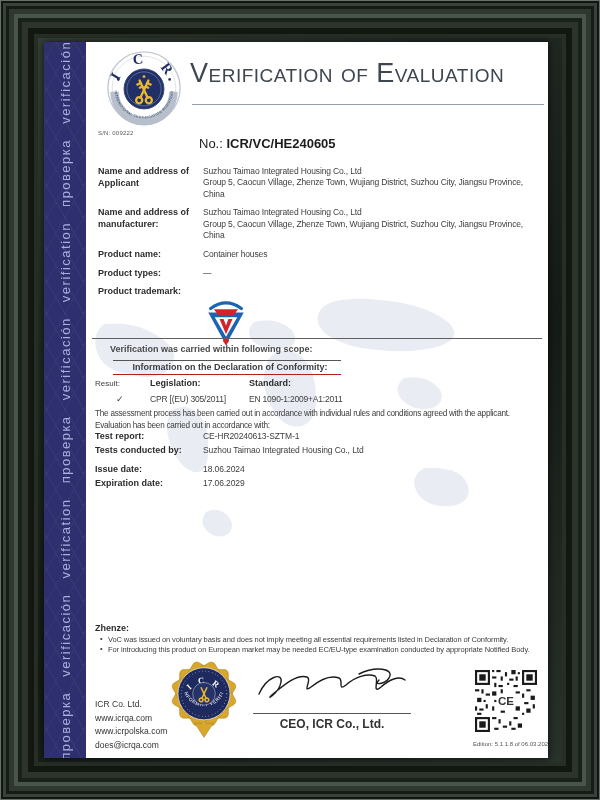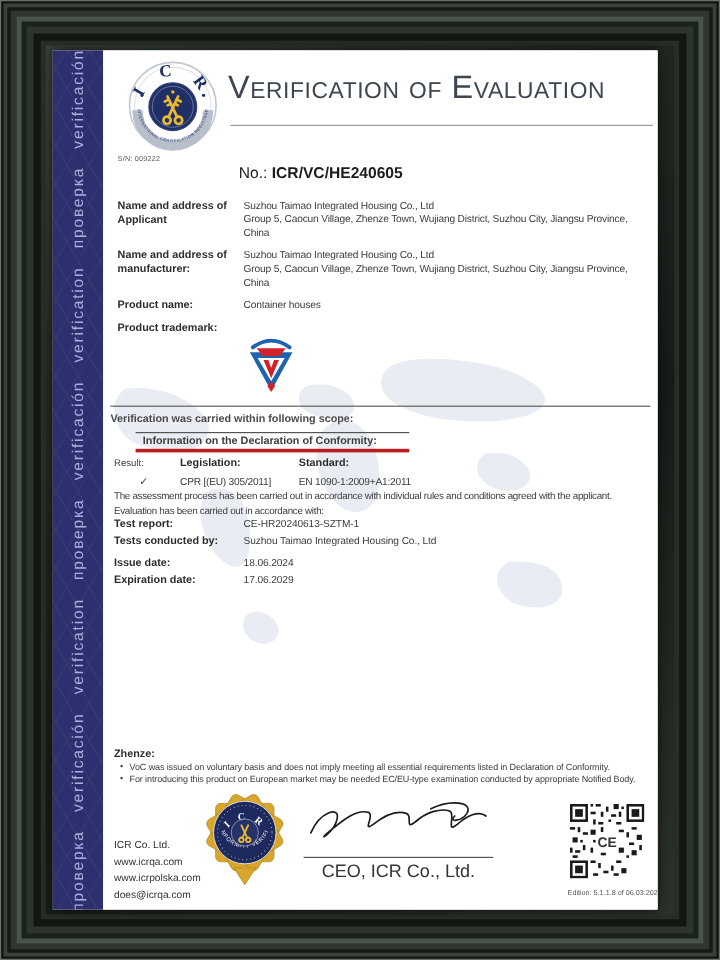--- a/index.html
+++ b/index.html
@@ -51,26 +51,26 @@
   .cert-no{position:absolute;left:113px;top:94px;font-size:13px;color:#1c1c1c;}
   .cert-no b{font-weight:bold;}
 
   .fields{position:absolute;left:12px;top:124px;right:8px;}
   .frow{display:flex;margin-bottom:7px;}
   .flabel{width:105px;flex:0 0 105px;font-weight:bold;font-size:9px;color:#2d2d2d;line-height:1.3;}
   .fvalue{flex:1;font-size:8.5px;letter-spacing:-.15px;color:#3d3d3d;line-height:1.35;white-space:pre-line;}
   .frow.tm{margin-top:2px;}
 
   .rule-main{position:absolute;left:6px;top:296px;width:450px;height:1px;background:#606060;}
-  .scope-intro{position:absolute;left:6px;top:302px;font-size:9px;font-weight:600;color:#4a4a4a;}
+  .scope-intro{position:absolute;left:24px;top:302px;font-size:9px;font-weight:600;color:#4a4a4a;}
 
   .doc-table{position:absolute;left:9px;top:318px;width:446px;font-size:9px;}
   .t-title{
-    margin-left:18px;width:222px;border-top:1px solid #555;border-bottom:3px solid #b91c1c;
-    padding:1px 0 2px 6px;font-weight:600;color:#3c3c3c;
+    margin-left:18px;width:222px;border-top:1px solid #555;border-bottom:1px solid #b91c1c;
+    padding:1px 0 2px 6px;font-weight:600;color:#3c3c3c;text-align:center;
   }
   .trow{display:grid;grid-template-columns:36px 80px auto;margin-top:3px;align-items:baseline;gap:19px;}
   .th{font-weight:bold;color:#2d2d2d;}
   .tc-result{font-size:8px;color:#3d3d3d;}
   .trow.data{margin-top:6px;font-size:8.5px;letter-spacing:-.2px;white-space:nowrap;}
   .trow.data .tc-result{padding-left:21px;font-size:9px;}
 
   .para{position:absolute;left:9px;top:366px;width:452px;font-size:8.2px;letter-spacing:-.25px;line-height:1.45;color:#3c3c3c;white-space:pre-line;}
   .details{position:absolute;left:9px;top:389px;width:440px;}
   .drow{display:flex;height:14px;align-items:baseline;}
@@ -80,21 +80,21 @@
 
   .remarks{position:absolute;left:9px;top:581px;width:450px;}
   .r-title{font-size:9px;font-weight:bold;color:#2d2d2d;margin-bottom:2px;}
   .r-item{font-size:7.5px;letter-spacing:-.1px;color:#3c3c3c;line-height:1.25;padding-left:13px;position:relative;margin-bottom:1px;white-space:nowrap;}
   .r-item::before{content:"•";position:absolute;left:5px;top:-1px;}
 
   .f-left{position:absolute;left:9px;top:656px;font-size:8.5px;line-height:1.6;color:#333;}
   .f-badge{position:absolute;left:80px;top:614px;}
   .f-sign{position:absolute;left:167px;top:622px;width:158px;text-align:center;}
   .sig-line{border-top:1px solid #555;margin-top:1px;}
-  .ceo{font-size:15px;color:#333;margin-top:3px;}
+  .ceo{font-size:12px;color:#333;margin-top:3px;font-weight:bold;}
   .f-qr{position:absolute;left:387px;top:628px;width:64px;text-align:right;}
   .edition{font-size:6px;color:#555;margin-top:5px;white-space:nowrap;}
 </style>
 </head>
 <body>
 
 <div class="frame">
   <div class="page">
 
     <div class="sidebar">
@@ -168,20 +168,24 @@
         </div>
         <div class="frow">
           <div class="flabel">Name and address of manufacturer:</div>
           <div class="fvalue">Suzhou Taimao Integrated Housing Co., Ltd
 Group 5, Caocun Village, Zhenze Town, Wujiang District, Suzhou City, Jiangsu Province,
 China</div>
         </div>
         <div class="frow">
           <div class="flabel">Product name:</div>
           <div class="fvalue">Container houses</div>
+        </div>
+        <div class="frow">
+          <div class="flabel">Product types:</div>
+          <div class="fvalue">—</div>
         </div>
         <div class="frow tm">
           <div class="flabel">Product trademark:</div>
           <div class="fvalue">
             <svg width="46" height="50" viewBox="0 0 56 62">
               <path d="M9,13 Q28,-1 47,13" fill="none" stroke="#1e63b0" stroke-width="4" stroke-linecap="round"></path>
               <path fill-rule="evenodd" fill="#1e63b0" d="M6,18 L50,18 L28,58 Z M14,24 L42,24 L28,48 Z"></path>
               <polygon points="13,14 43,14 37,22 19,22" fill="#d2222a"></polygon>
               <path d="M20,26 L25,26 L28,34 L31,26 L36,26 L28,45 Z" fill="#d2222a"></path>
               <polygon points="28,48 32,53 28,59 24,53" fill="#d2222a"></polygon>

